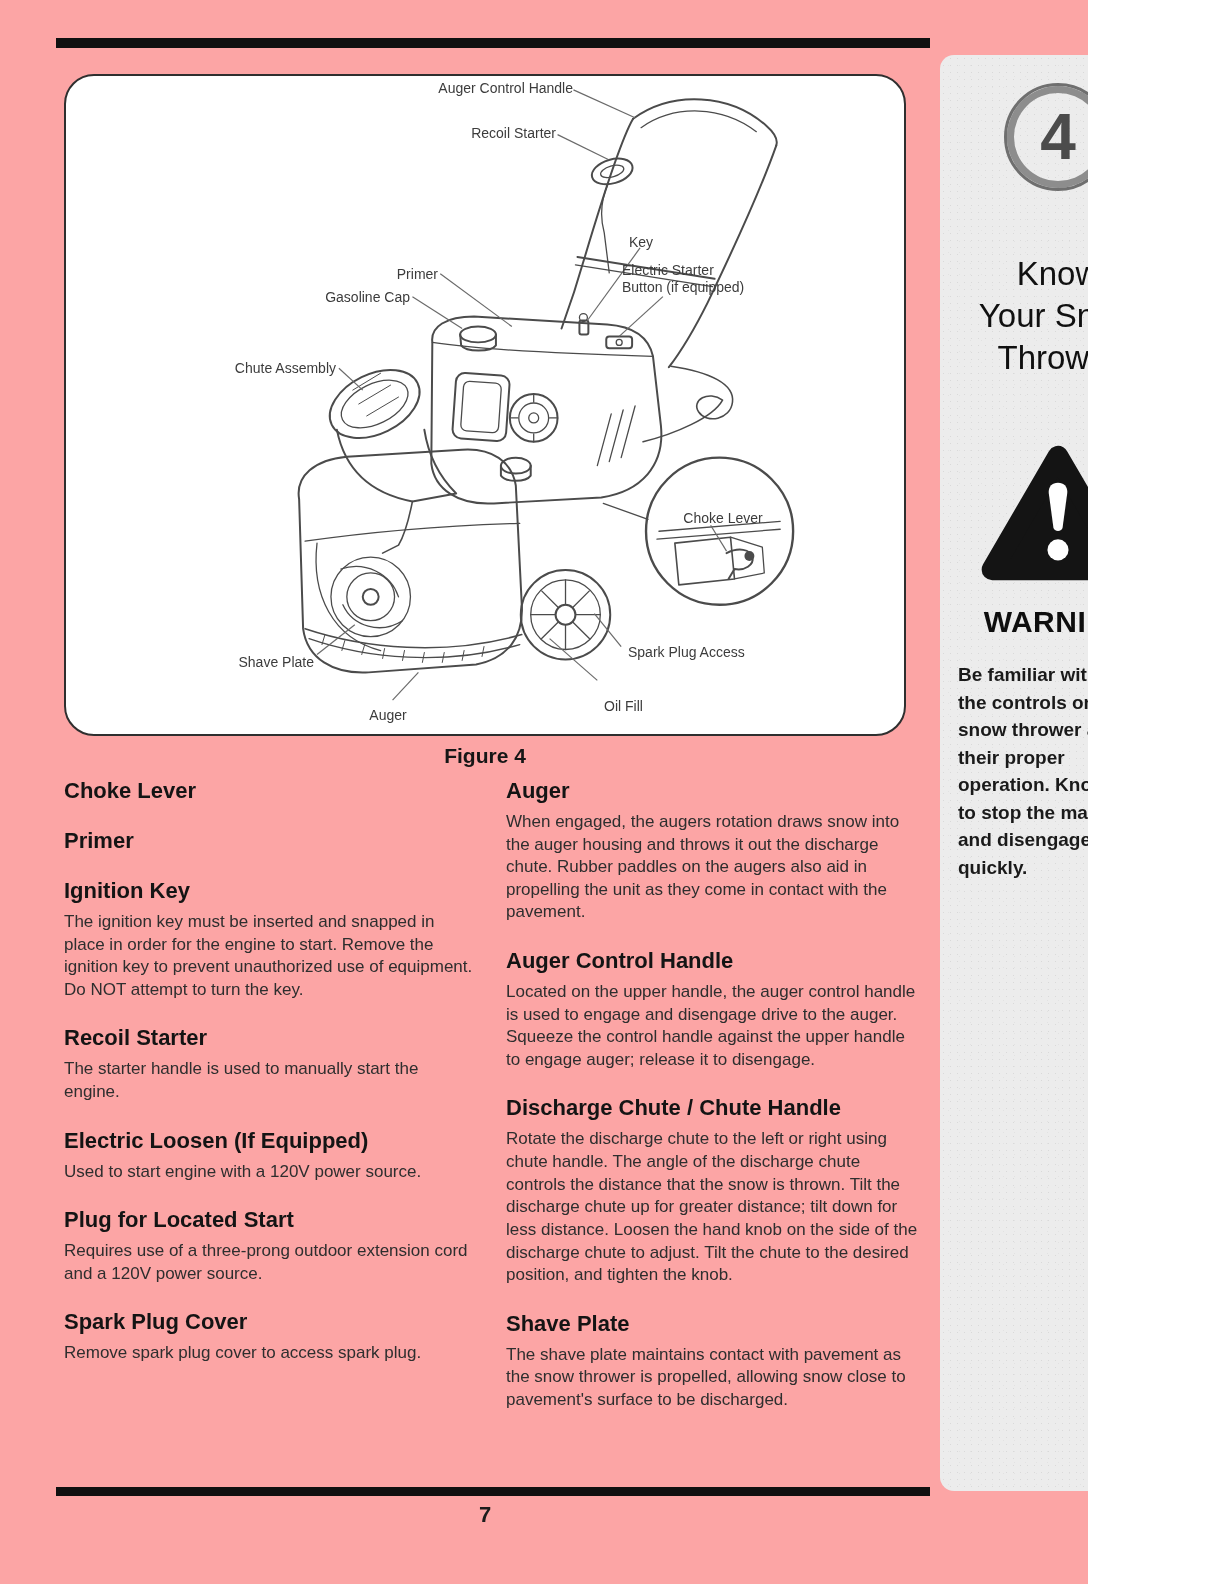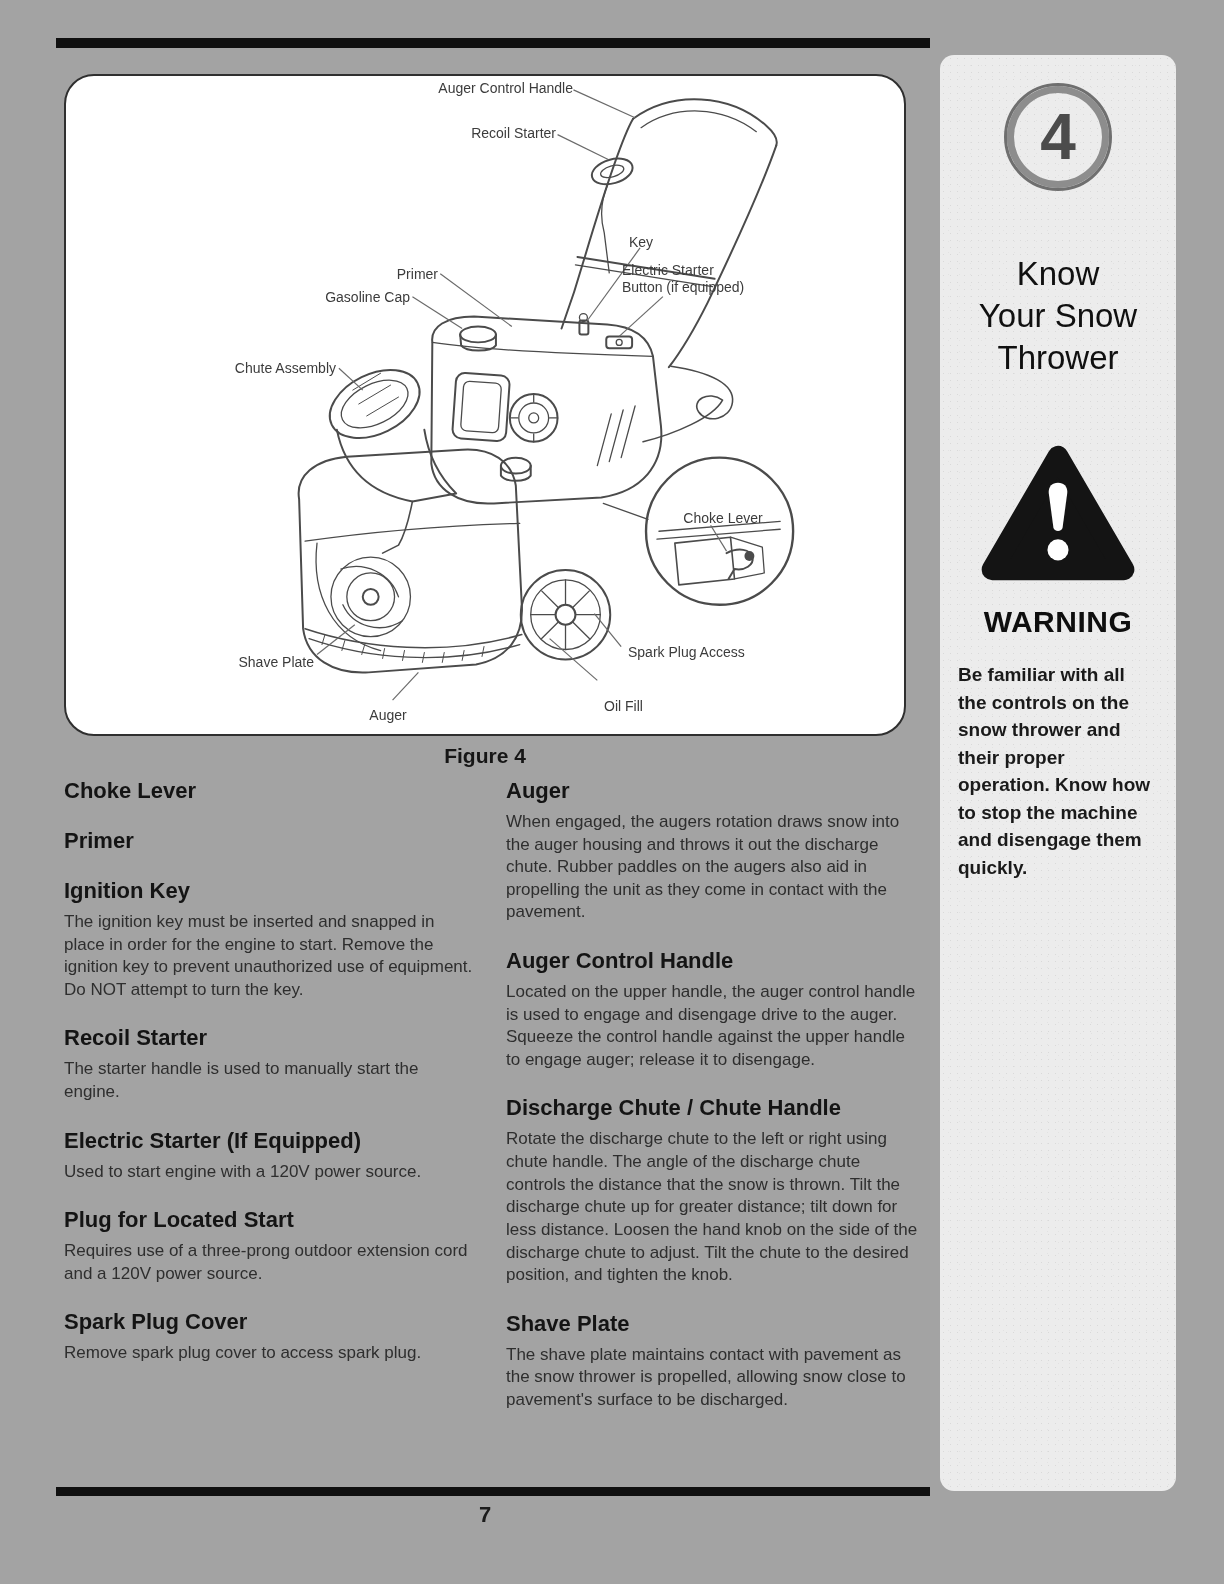--- a/index.html
+++ b/index.html
@@ -1,18 +1,18 @@
 <!DOCTYPE html>
 <html><head>
 <meta charset="utf-8">
 <style>
   html,body { margin:0; padding:0; background:#ffffff; }
   * { box-sizing:border-box; }
   .page {
-    position:relative; width:1224px; height:1584px; background:#a3a3a3;
+    position:relative; width:1088px; height:1584px; background:#fca5a5;
     font-family:"Liberation Sans","DejaVu Sans",sans-serif; color:#222;
     overflow:hidden;
   }
   .top-rule { position:absolute; left:56px; top:38px; width:874px; height:10px; background:#101010; }
   .bottom-rule { position:absolute; left:56px; top:1487px; width:874px; height:9px; background:#101010; }
   .page-number { position:absolute; left:64px; top:1502px; width:842px; text-align:center; font-size:22px; font-weight:bold; color:#1c1c1c; }
 
   
   .figure-box {
     position:absolute; left:64px; top:74px; width:842px; height:662px;
@@ -176,21 +176,21 @@
       </section>
       <section class="topic">
         <h3>Ignition Key</h3>
         <p>The ignition key must be inserted and snapped in place in order for the engine to start. Remove the ignition key to prevent unauthorized use of equipment. Do NOT attempt to turn the key.</p>
       </section>
       <section class="topic">
         <h3>Recoil Starter</h3>
         <p>The starter handle is used to manually start the engine.</p>
       </section>
       <section class="topic">
-        <h3>Electric Starter (If Equipped)</h3>
+        <h3>Electric Loosen (If Equipped)</h3>
         <p>Used to start engine with a 120V power source.</p>
       </section>
       <section class="topic">
         <h3>Plug for Located Start</h3>
         <p>Requires use of a three-prong outdoor extension cord and a 120V power source.</p>
       </section>
       <section class="topic">
         <h3>Spark Plug Cover</h3>
         <p>Remove spark plug cover to access spark plug.</p>
       </section>

